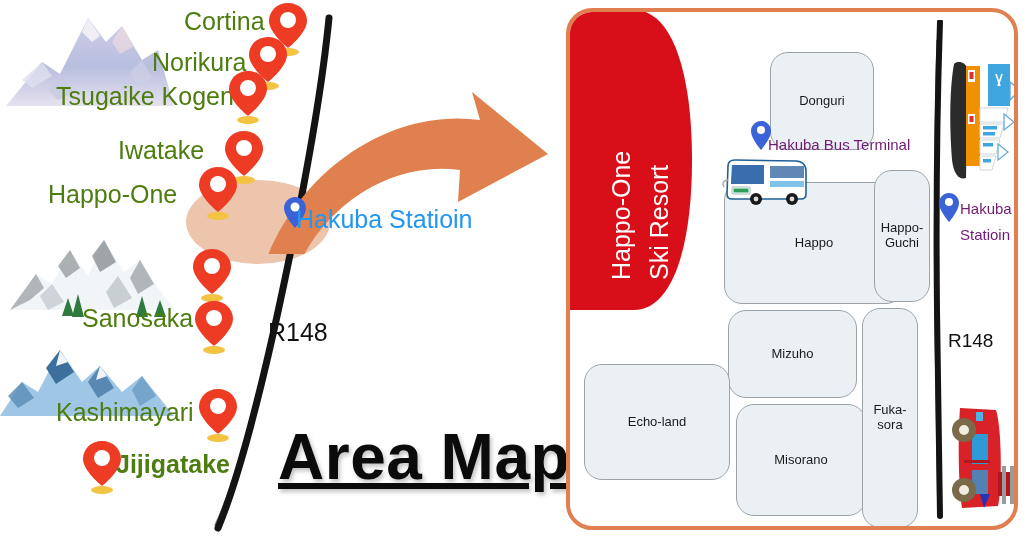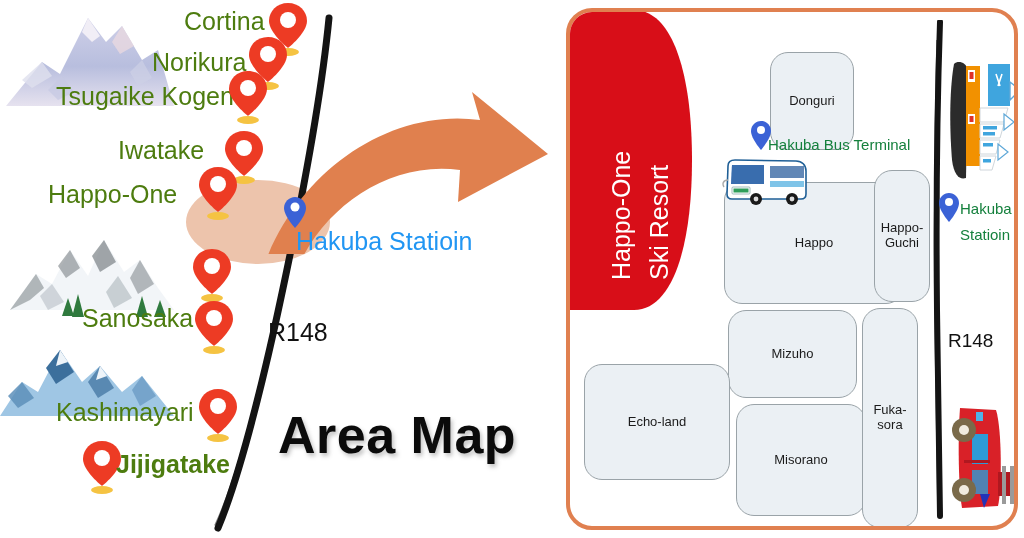--- a/index.html
+++ b/index.html
@@ -31,28 +31,28 @@
                box-sizing:border-box;overflow:hidden;}
 
   .zone{position:absolute;background:#EBF0F4;border:1px solid #9aa3a8;
         border-radius:18px;box-sizing:border-box;
         display:flex;align-items:center;justify-content:center;text-align:center;
         color:#1b1b1b;font-size:13px;line-height:1.15;}
 
   .resort-text{position:absolute;color:#fff;font-size:25px;line-height:1.05;
                white-space:nowrap;transform-origin:0 0;}
 
-  .rp-label{position:absolute;color:#15803d;font-size:15px;line-height:1.25;
+  .rp-label{position:absolute;color:#701a75;font-size:15px;line-height:1.25;
             white-space:nowrap;}
   .rp-road{position:absolute;color:#111;font-size:19px;}
 
   
-  #area-map-title{position:absolute;left:278px;top:405px;
-    font-size:52px;font-weight:bold;color:#0b0b0b;letter-spacing:0.5px;
-    text-shadow:2px 3px 4px rgba(120,120,120,0.45);}
+  #area-map-title{position:absolute;left:278px;top:420px;
+    font-size:64px;font-weight:bold;color:#0b0b0b;letter-spacing:0.5px;
+    text-shadow:2px 3px 4px rgba(120,120,120,0.45);text-decoration:underline;}
 </style>
 </head>
 <body>
 
 <div id="stage">
 
   <div id="left-map">
 
     <svg class="abs" style="left:2px;top:2px;" width="175" height="110">
       <defs>
@@ -153,21 +153,21 @@
       <svg class="body" viewBox="0 0 40 47">
         <path d="M20 1 C9 1 1 9 1 19 C1 31 20 46 20 46 C20 46 39 31 39 19 C39 9 31 1 20 1 Z" fill="#ED3B24"></path>
         <circle cx="20" cy="18" r="8" fill="#ffffff"></circle>
       </svg>
     </div>
 
     <svg class="abs" style="left:283px;top:196px;" width="24" height="34">
       <path d="M12 1 C6 1 1 6 1 12 C1 20 12 32 12 32 C12 32 23 20 23 12 C23 6 18 1 12 1 Z" fill="#3B62D6"></path>
       <circle cx="12" cy="11" r="4.5" fill="#ffffff"></circle>
     </svg>
-    <div class="blue-label" style="left:296px;top:229px;">Hakuba Statioin</div>
+    <div class="blue-label" style="left:296px;top:207px;">Hakuba Statioin</div>
 
     <div class="pin" style="left:192px;top:248px;">
       <div class="base"></div>
       <svg class="body" viewBox="0 0 40 47">
         <path d="M20 1 C9 1 1 9 1 19 C1 31 20 46 20 46 C20 46 39 31 39 19 C39 9 31 1 20 1 Z" fill="#ED3B24"></path>
         <circle cx="20" cy="18" r="8" fill="#ffffff"></circle>
       </svg>
     </div>
 
     <div class="ski-label" style="left:82px;top:306px;">Sanosaka</div>
@@ -204,21 +204,21 @@
 
   <div id="right-panel">
 
     <svg class="abs" style="left:-2px;top:-2px;" width="130" height="310">
       <path d="M0 0 L66 0 C104 0 124 62 124 150 C124 238 104 300 66 300 L0 300 Z" fill="#D80E18"></path>
     </svg>
     <div class="resort-text" style="left:38px;top:268px;transform:rotate(-90deg);">Happo-One</div>
     <div class="resort-text" style="left:76px;top:268px;transform:rotate(-90deg);">Ski Resort</div>
 
 
-    <div class="zone" style="left:200px;top:40px;width:84px;height:98px;">
+    <div class="zone" style="left:200px;top:40px;width:104px;height:98px;">
       <span>Donguri</span>
     </div>
 
     <div class="zone" style="left:110px;top:170px;width:180px;height:122px;margin-left:44px;">
       <span>Happo</span>
     </div>
 
     <div class="zone" style="left:304px;top:158px;width:56px;height:132px;white-space:pre-line;">
       <span style="white-space:pre-line;">Happo-
 Guchi</span>

